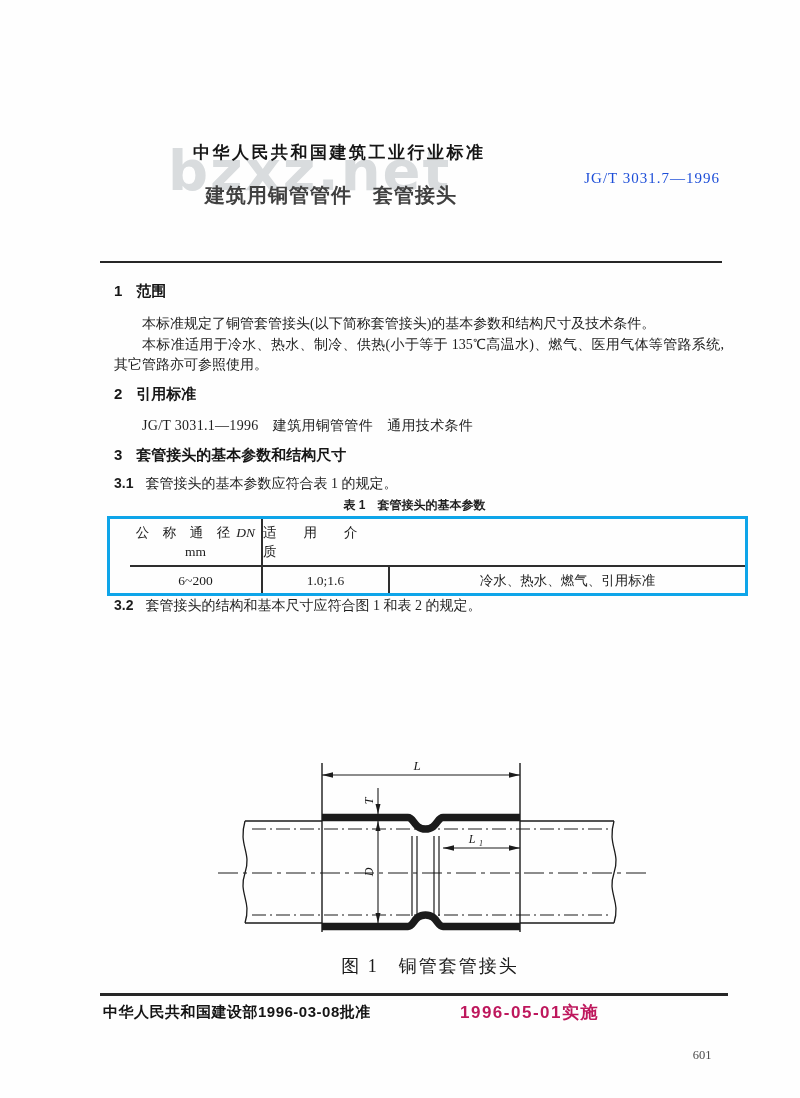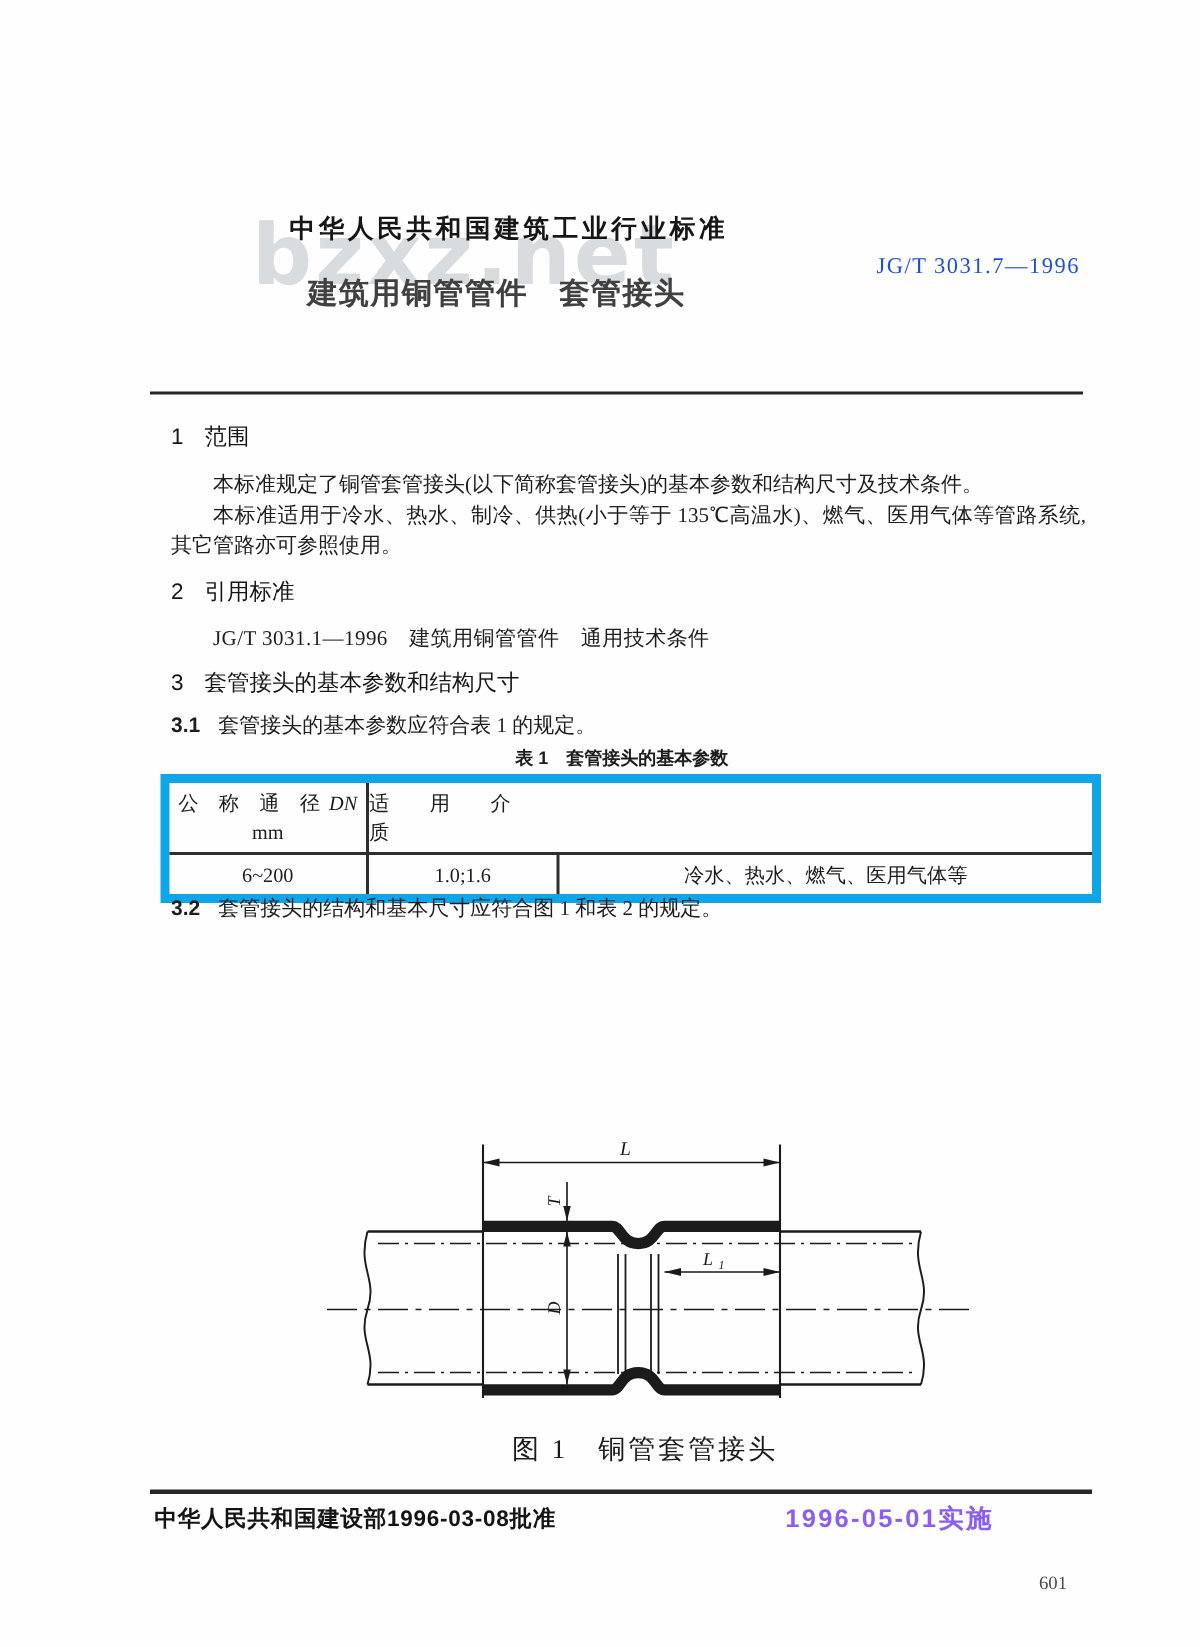--- a/index.html
+++ b/index.html
@@ -26,57 +26,57 @@
     font-size:15px; letter-spacing:1px; color:#1d4ed8;
   }
   .doc-title {
     left:205px; top:182px;
     font-family:"Liberation Sans", sans-serif; font-weight:700;
     font-size:20px; letter-spacing:1px; color:#404040;
   }
   .rule { position:absolute; background:#272727; }
   .sec-h {
     position:absolute; left:114px;
-    font-family:"Liberation Sans", sans-serif; font-weight:400;
+    font-family:"Liberation Sans", sans-serif; font-weight:700;
     font-size:15px; color:#161616;
   }
   .sec-h .num { display:inline-block; margin-right:14px; font-family:"Liberation Sans", sans-serif; }
   .body-text { position:absolute; left:114px; width:610px; font-size:14px; line-height:20.5px; text-align:justify; }
   .body-text p { margin:0; text-indent:28px; }
   .clause { position:absolute; left:114px; width:610px; font-size:14px; }
   .clause .cnum { display:inline-block; margin-right:12px; font-family:"Liberation Sans", sans-serif; font-weight:600; }
   .ref-line { position:absolute; left:142px; font-size:14px; letter-spacing:0.3px; }
   .tbl-title {
     position:absolute; left:107px; top:497px; width:615px; text-align:center;
     font-family:"Liberation Sans", sans-serif; font-weight:700; font-size:12px;
   }
-  .tbl { position:absolute; left:107px; top:516px; width:615px; border:6px solid #0ea5e9; }
+  .tbl { position:absolute; left:107px; top:516px; width:615px; border:3px solid #0ea5e9;padding-left:20px; }
   .tbl .row { display:grid; grid-template-columns:133px 127px 1fr; }
   .tbl .rhead { height:46px; border-bottom:2px solid #2e2e2e; }
   .tbl .rdata { height:26px; }
   .tbl .cell {
     display:flex; flex-direction:column; align-items:center; justify-content:center;
     font-size:13.5px; line-height:19px; color:#1c1c1c;
   }
   .tbl .cell.b { border-right:2px solid #2e2e2e; }
   .sym { font-style:italic; margin-left:6px; font-family:"Liberation Serif", serif; }
   .fig-svg { position:absolute; left:180px; top:740px; width:500px; height:220px; }
   .fig-caption {
     position:absolute; left:180px; top:954px; width:500px; text-align:center;
     font-size:18px; letter-spacing:2px; color:#1b1b1b;
   }
   .foot-approved {
     left:103px; top:1003px;
     font-family:"Liberation Sans", sans-serif; font-weight:700;
     font-size:15px; letter-spacing:0.5px; color:#141414;
   }
   .foot-impl {
-    left:460px; top:1001px; width:266px; text-align:center;
+    left:460px; top:1001px; width:266px; text-align:left;
     font-family:"Liberation Sans", sans-serif; font-weight:700;
-    font-size:17px; letter-spacing:1.5px; color:#8b5cf6;
+    font-size:17px; letter-spacing:1.5px; color:#be185d;
   }
   .page-num {
     left:682px; top:1048px; width:40px; text-align:center;
     font-size:12.5px; color:#4a4a4a;
   }
   svg text { font-family:"Liberation Serif", serif; fill:#1b1b1b; }
 </style>
 </head>
 <body>
 
@@ -121,21 +121,21 @@
         <div><span>公　称　通　径</span><span class="sym">DN</span></div>
         <div>mm</div>
       </div>
       <div class="cell">
         <div>适　　用　　介　　质</div>
       </div>
     </div>
     <div class="row rdata">
       <div class="cell b">6~200</div>
       <div class="cell b">1.0;1.6</div>
-      <div class="cell">冷水、热水、燃气、医用气体等</div>
+      <div class="cell">冷水、热水、燃气、引用标准</div>
     </div>
   </div>
 
   <div class="clause" style="top:597px;">
     <span class="cnum">3.2</span><span>套管接头的结构和基本尺寸应符合图 1 和表 2 的规定。</span>
   </div>
 
   <svg class="fig-svg" viewBox="180 740 500 220">
     <g stroke="#1b1b1b" fill="none">
 

